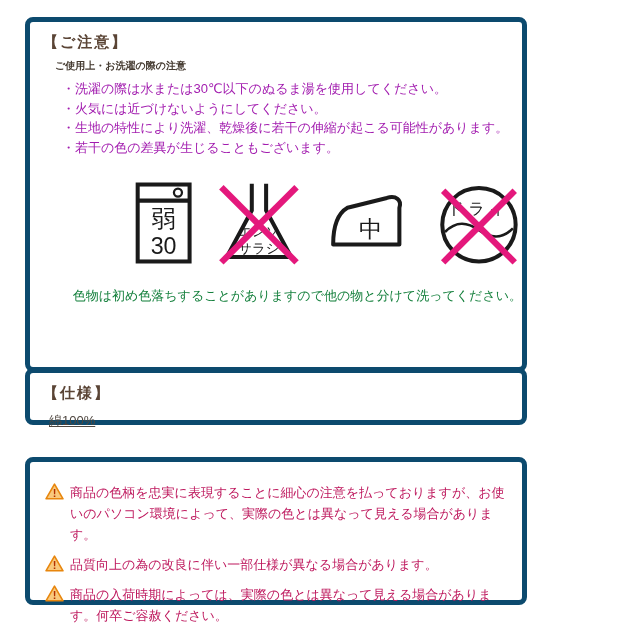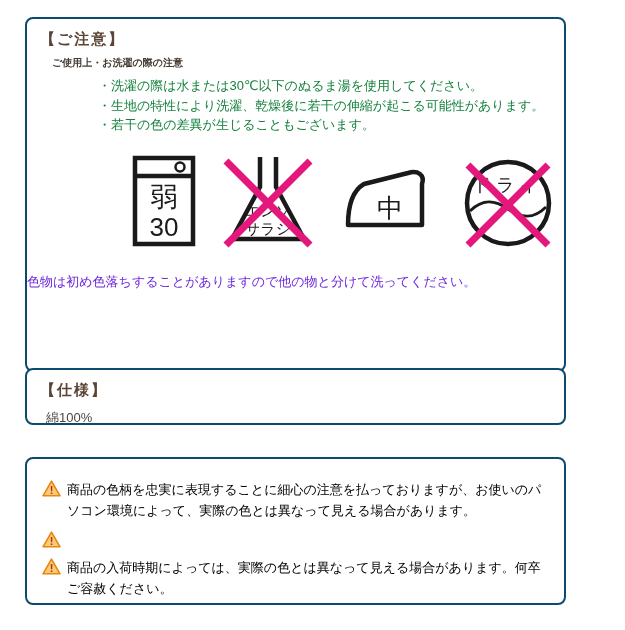--- a/index.html
+++ b/index.html
@@ -3,66 +3,67 @@
 <meta charset="utf-8">
 <style>
   * { margin:0; padding:0; box-sizing:border-box; }
   html,body { background:#ffffff; }
   body {
     width:625px; height:630px; position:relative;
     font-family:"Liberation Sans","DejaVu Sans",sans-serif;
     color:#4e463f;
   }
   .box {
-    position:absolute; left:25px; width:541px;
-    border:2px solid #0c4a6e; border-radius:8px; background:#ffffff;
+    position:absolute; left:25px; width:502px;
+    border:5px solid #0c4a6e; border-radius:8px; background:#ffffff;
   }
   .notice-box { top:17px; height:355px; }
   .spec-box   { top:368px; height:57px; }
   .warning-box{ top:457px; height:148px; }
 
   .box-title {
     font-size:15px; font-weight:bold; color:#5a4435;
     letter-spacing:2px; padding:11px 0 0 13px;
   }
   .notice-subtitle {
     font-size:10px; font-weight:bold; color:#443a30;
     padding:7px 0 0 25px;
   }
   .bullets { list-style:none; padding:6px 0 0 32px; }
   .bullets li {
-    font-size:13px; line-height:19.5px; color:#15803d; white-space:nowrap;margin-left:39px;
+    font-size:13px; line-height:19.5px; color:#a21caf; white-space:nowrap;
   }
   .symbols-row {
     display:flex; align-items:center; gap:24px;
     margin:18px 0 0 105px; height:96px;
   }
   .care-caption {
-    font-size:13px; color:#6d28d9; text-align:left; margin-top:24px;
+    font-size:13px; color:#15803d; text-align:right; margin-top:16px;
   }
-  .spec-content { font-size:13px; color:#4e463f; padding:9px 0 0 19px; }
+  .spec-content { font-size:13px; color:#4e463f; padding:9px 0 0 19px;text-decoration:underline; }
 
   .warning-box { padding:20px 14px 0 15px; }
   .warning-row { display:flex; align-items:flex-start; margin-bottom:9px; }
   .warning-row svg { flex:0 0 auto; margin:1px 6px 0 0; }
-  .warning-text { font-size:13px; line-height:21px; color:#000000; max-width:532px; }
+  .warning-text { font-size:13px; line-height:21px; color:#be185d; max-width:532px; }
 
   .care-symbol { display:block; }
   .sym-stroke { fill:none; stroke:#1a1a1a; stroke-width:4.5; }
   .sym-text { fill:#1a1a1a; font-family:"Liberation Sans","DejaVu Sans",sans-serif; }
   .cross-line { stroke:#e4187c; stroke-width:7; stroke-linecap:butt; fill:none; }
 </style>
 </head>
 <body>
 
 <div class="box notice-box">
   <div class="box-title">【ご注意】</div>
   <div class="notice-subtitle">ご使用上・お洗濯の際の注意</div>
   <ul class="bullets">
     <li>・洗濯の際は水または30℃以下のぬるま湯を使用してください。</li>
+    <li>・火気には近づけないようにしてください。</li>
     <li>・生地の特性により洗濯、乾燥後に若干の伸縮が起こる可能性があります。</li>
     <li>・若干の色の差異が生じることもございます。</li>
   </ul>
 
   <div class="symbols-row">
 
     <svg class="care-symbol" width="64" height="92" viewBox="0 0 64 92">
       <rect class="sym-stroke" x="3" y="3" width="58" height="86"></rect>
       <line class="sym-stroke" x1="3" y1="21" x2="61" y2="21" stroke-width="4"></line>
       <circle cx="48" cy="12" r="4.5" fill="none" stroke="#1a1a1a" stroke-width="2.5"></circle>
@@ -109,20 +110,21 @@
       <text x="9.5" y="13.5" font-size="11" font-weight="bold" fill="#b33000" text-anchor="middle" font-family="Liberation Sans, DejaVu Sans, sans-serif">!</text>
     </svg>
     <div class="warning-text">商品の色柄を忠実に表現することに細心の注意を払っておりますが、お使いのパソコン環境によって、実際の色とは異なって見える場合があります。</div>
   </div>
 
   <div class="warning-row" style="margin-top:7px;">
     <svg width="19" height="17" viewBox="0 0 19 17">
       <polygon points="9.5,1.2 18,15.8 1,15.8" fill="#f9c97c" stroke="#e8860d" stroke-width="1.6" stroke-linejoin="round"></polygon>
       <text x="9.5" y="13.5" font-size="11" font-weight="bold" fill="#b33000" text-anchor="middle" font-family="Liberation Sans, DejaVu Sans, sans-serif">!</text>
     </svg>
+    <div class="warning-text">品質向上の為の改良に伴い一部仕様が異なる場合があります。</div>
   </div>
 
   <div class="warning-row">
     <svg width="19" height="17" viewBox="0 0 19 17">
       <polygon points="9.5,1.2 18,15.8 1,15.8" fill="#f9c97c" stroke="#e8860d" stroke-width="1.6" stroke-linejoin="round"></polygon>
       <text x="9.5" y="13.5" font-size="11" font-weight="bold" fill="#b33000" text-anchor="middle" font-family="Liberation Sans, DejaVu Sans, sans-serif">!</text>
     </svg>
     <div class="warning-text">商品の入荷時期によっては、実際の色とは異なって見える場合があります。何卒ご容赦ください。</div>
   </div>
 

